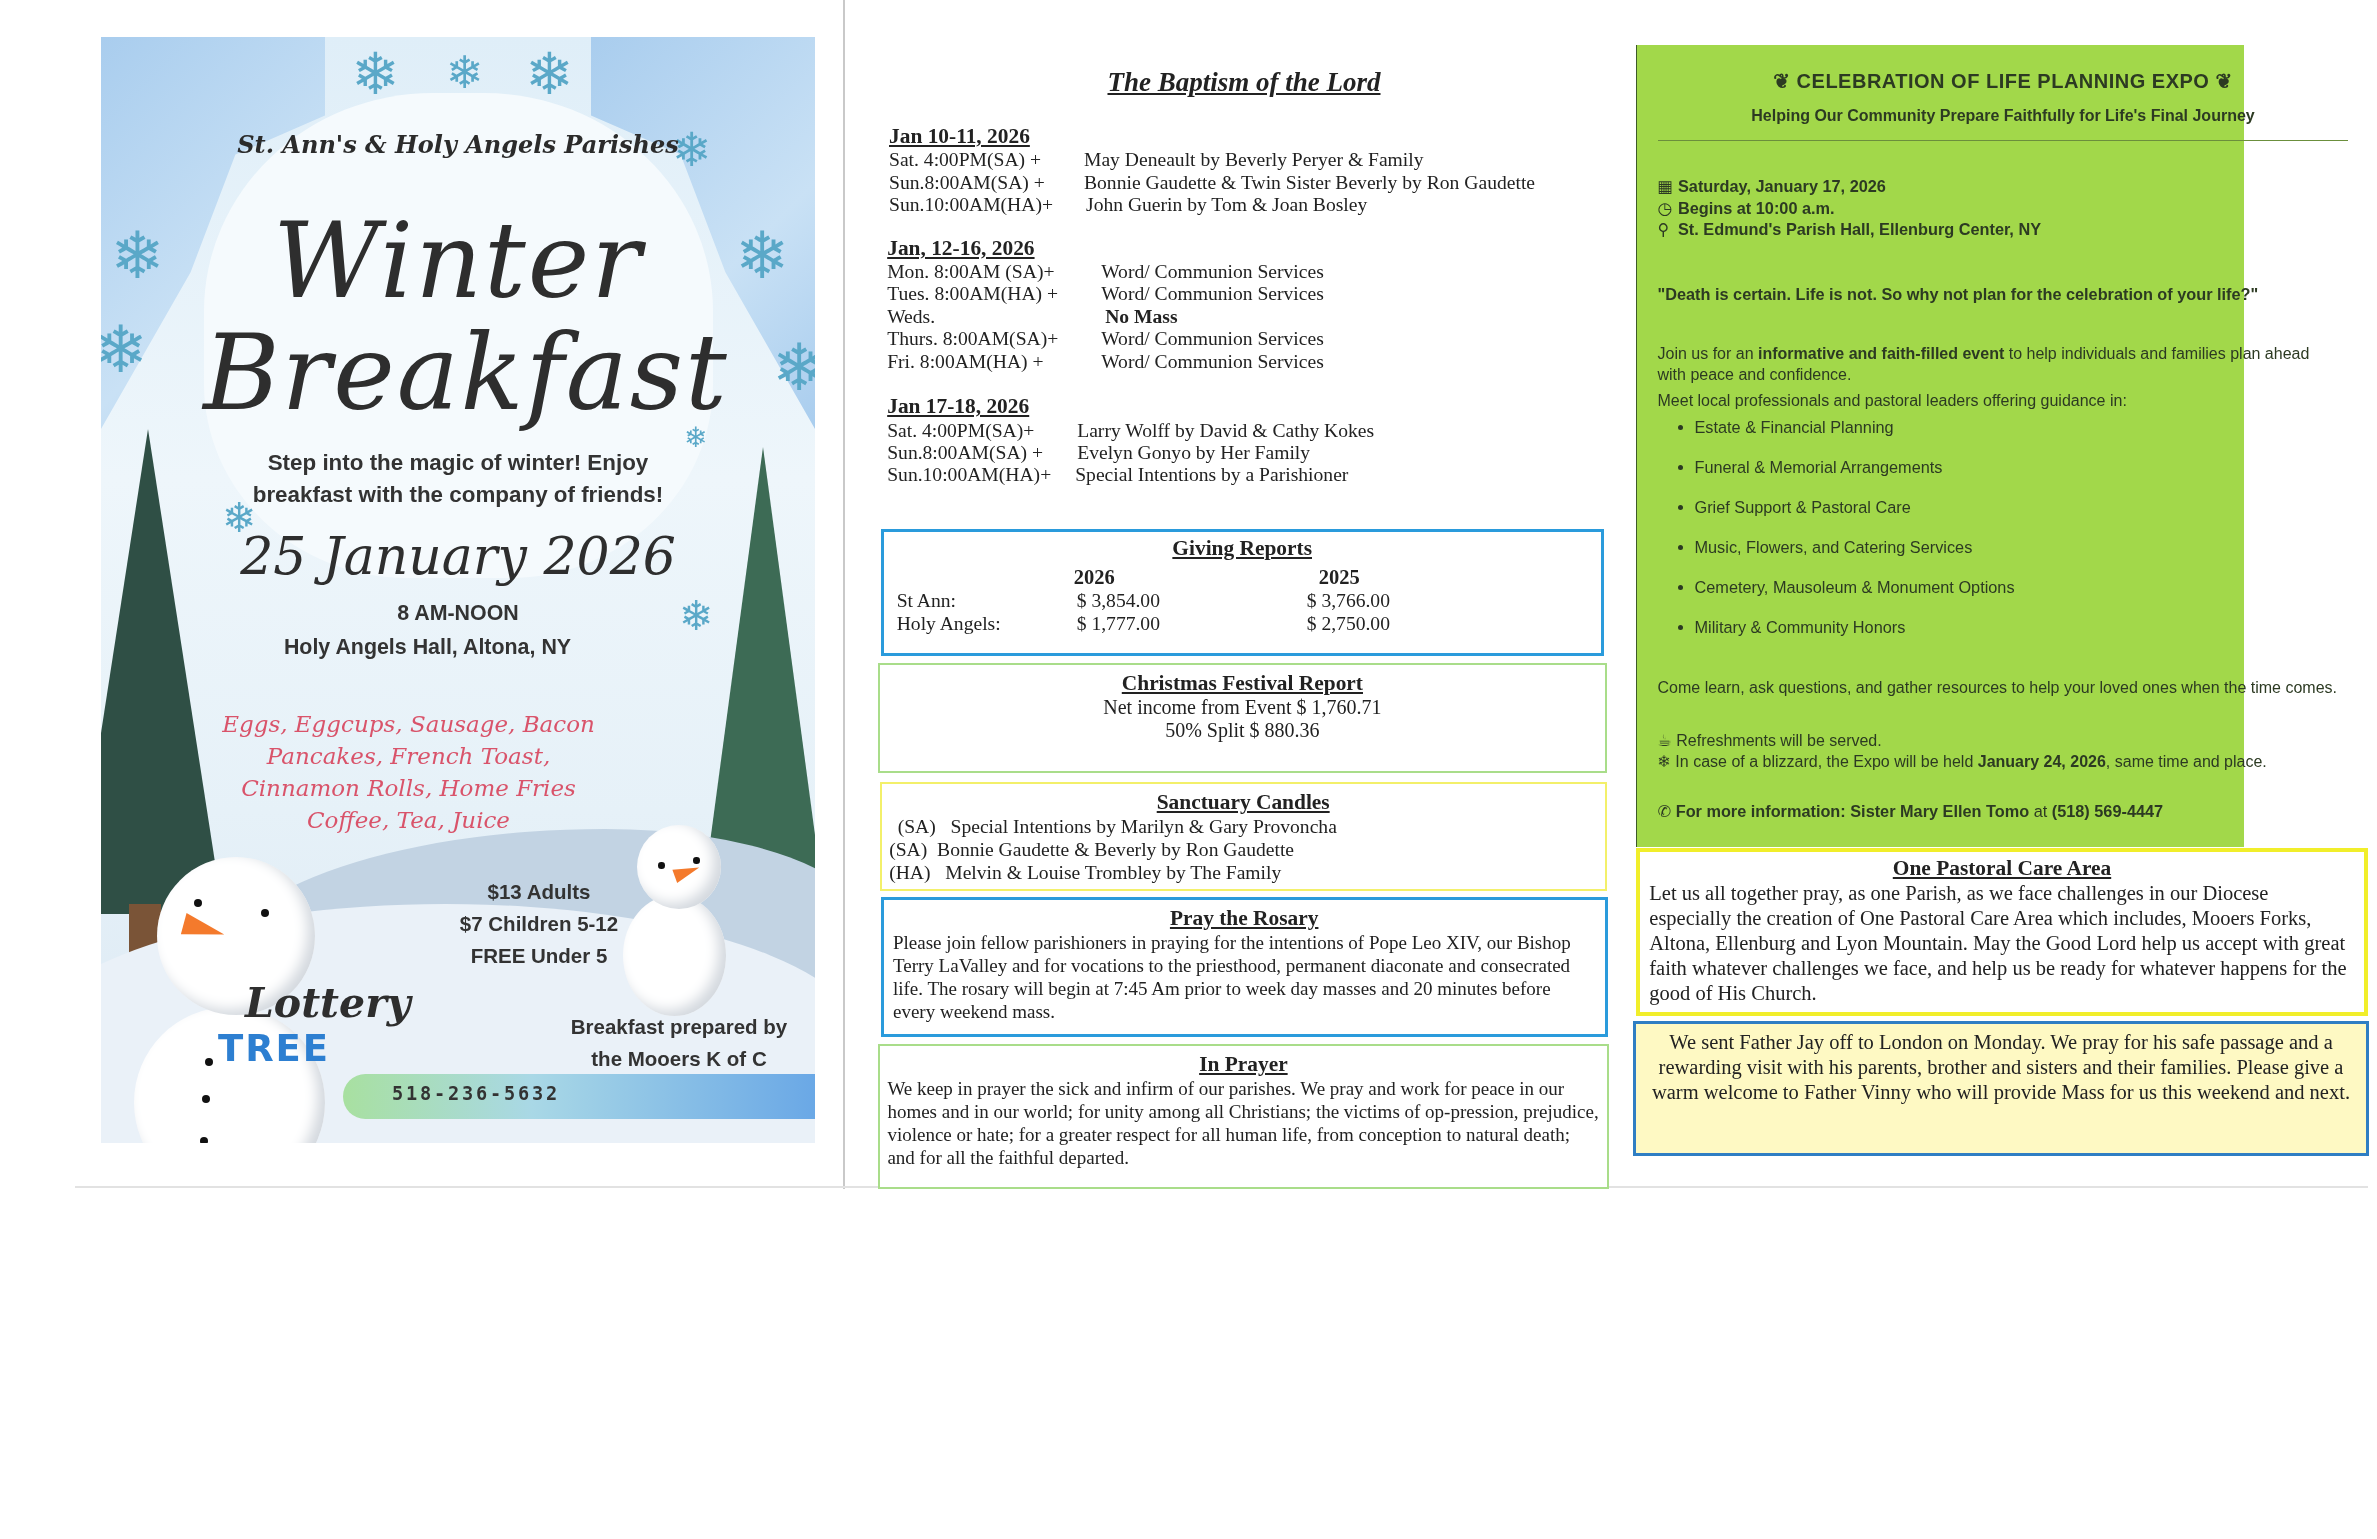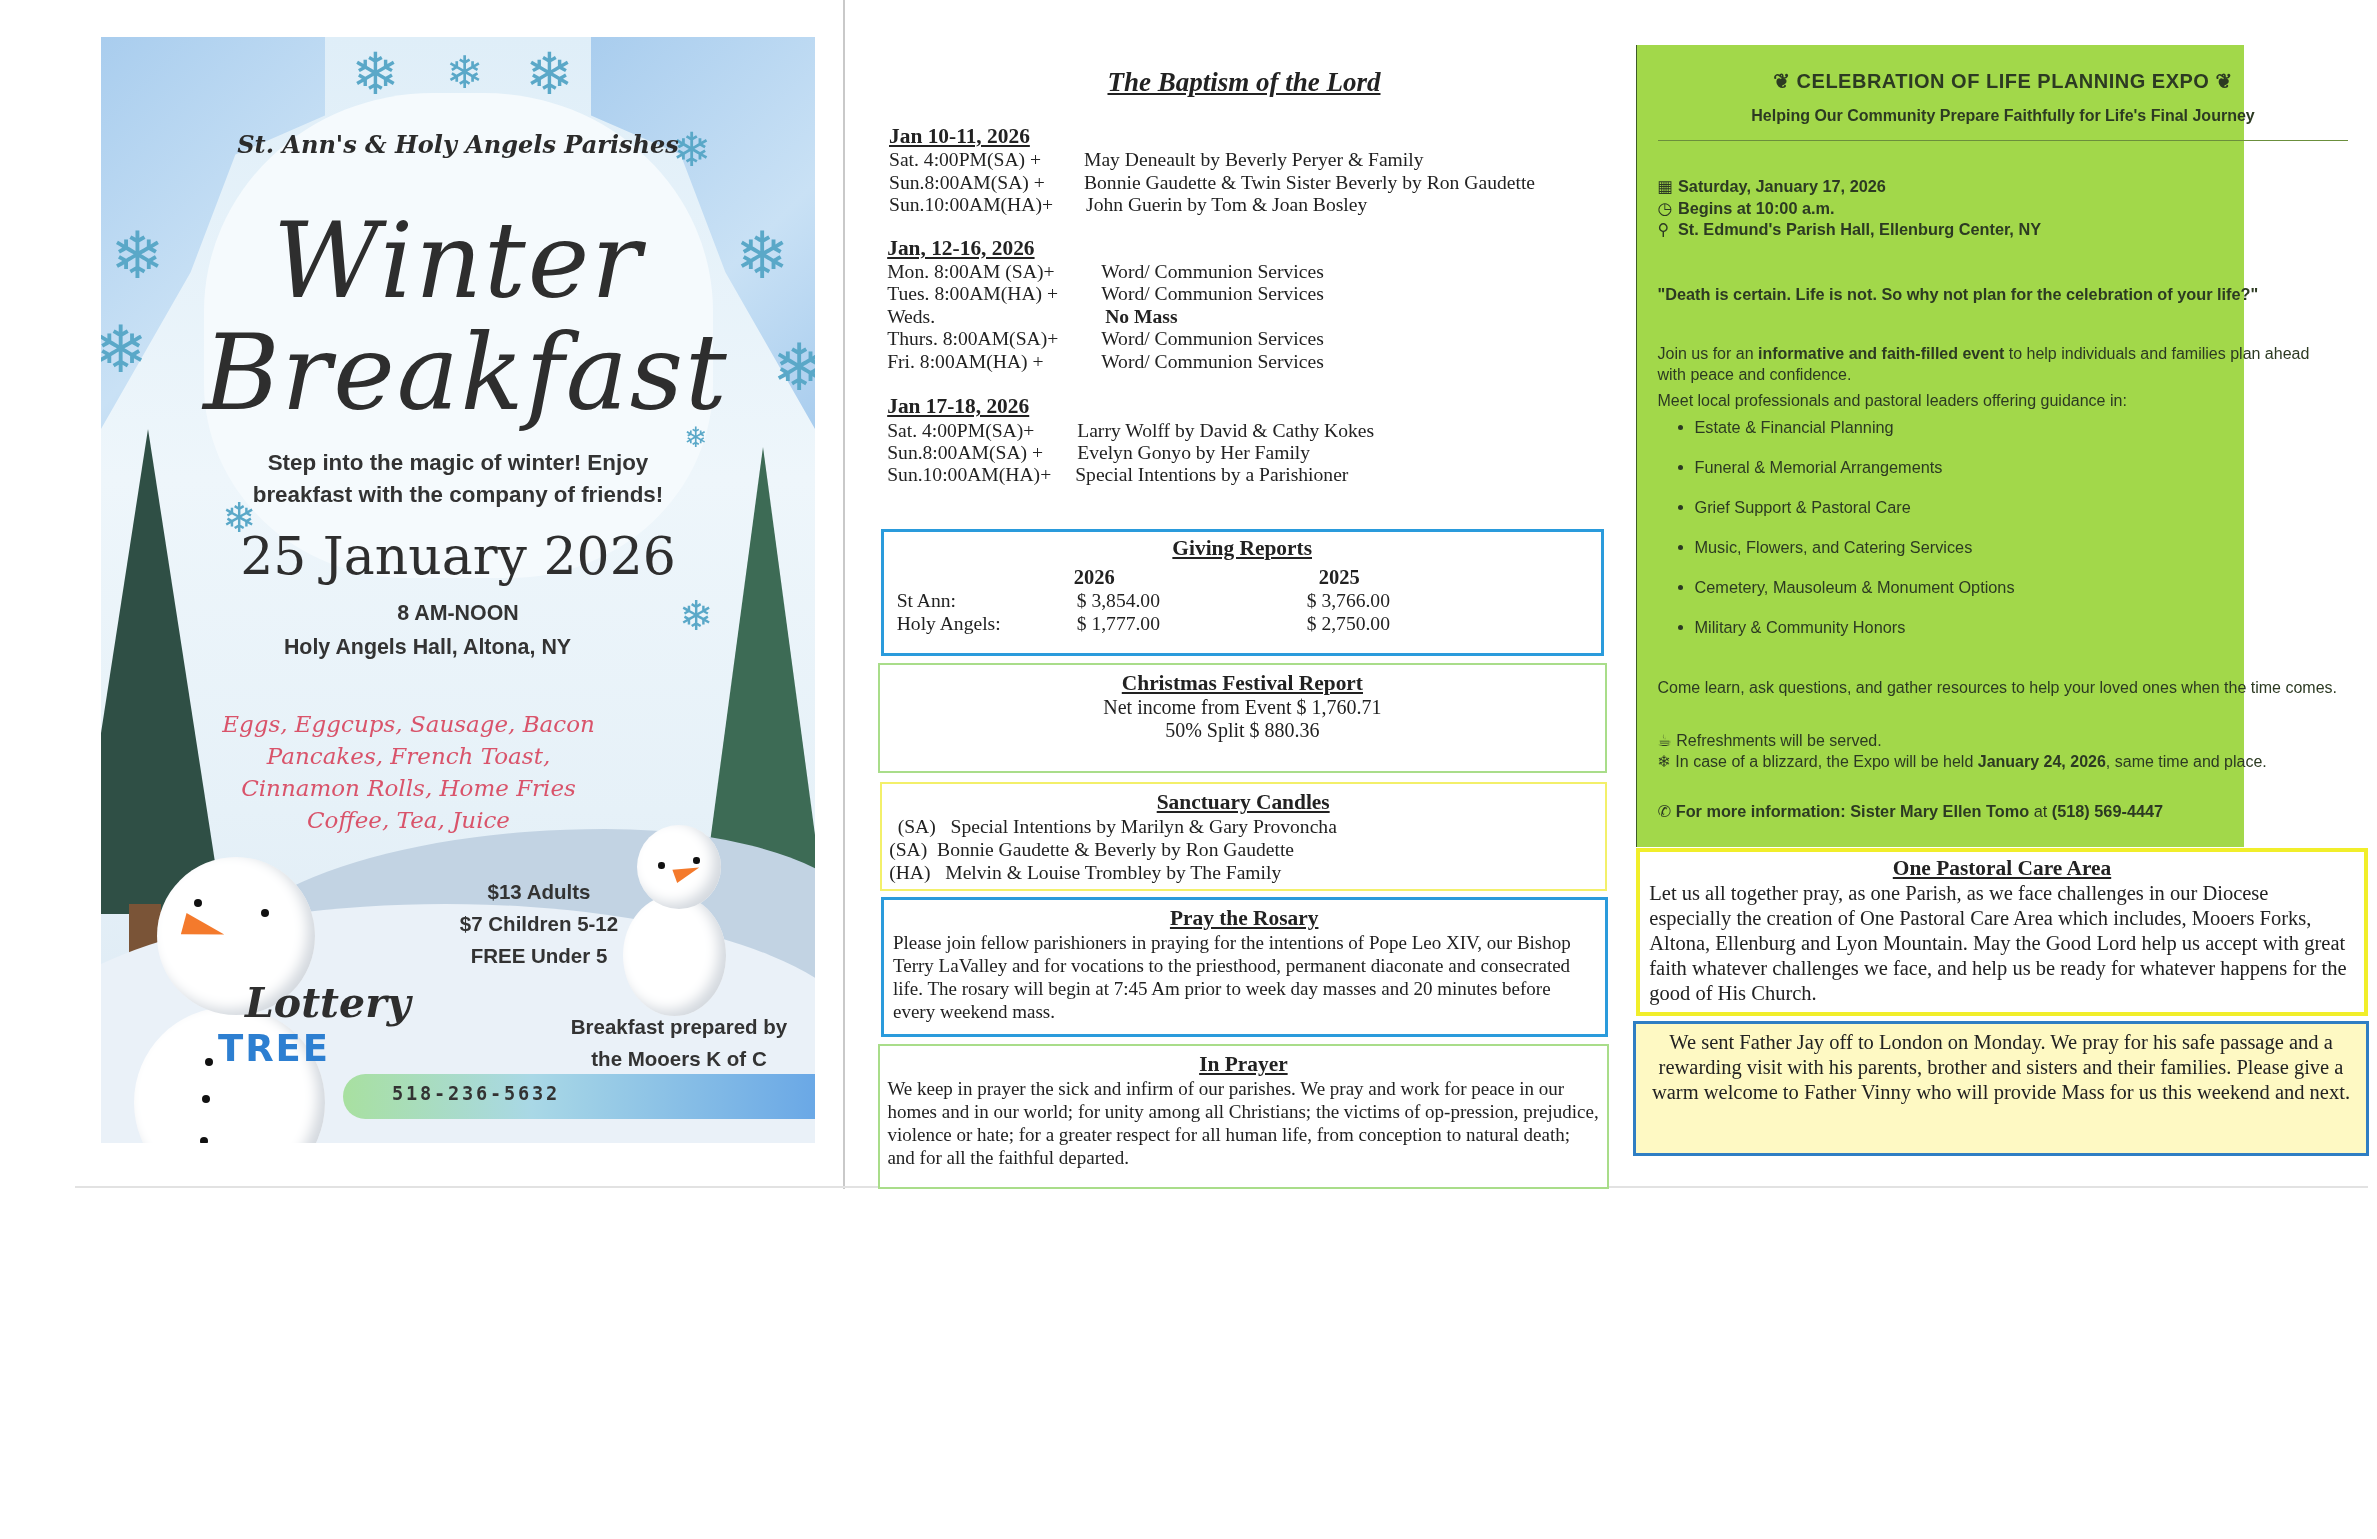--- a/index.html
+++ b/index.html
@@ -12,21 +12,21 @@
     background:linear-gradient(180deg,#dfeef8 0%,#eef6fb 40%,#e6f1f8 70%,#dbe8f3 100%); }
   .flyer .band { position:absolute; top:0; width:224px; height:392px; background:linear-gradient(135deg,#a9cdee 0%,#c9e1f5 60%,#a9cdee 100%); }
   .flyer .band.left { left:0; clip-path:polygon(0 0,100% 0,100% 20%,60% 30%,40% 60%,0 100%); }
   .flyer .band.right { right:0; clip-path:polygon(0 0,100% 0,100% 100%,60% 60%,40% 30%,0 20%); }
   .flyer .cloud { position:absolute; left:103px; top:56px; width:509px; height:485px; background:#f5fafd; border-radius:45% 45% 40% 40%; }
   .snow { position:absolute; color:#5aa8c8; font-family:"DejaVu Sans", sans-serif; line-height:1; }
   .flyer .parishes { position:absolute; left:0; width:714px; top:93px; text-align:center; font-family:"DejaVu Serif", serif; font-style:italic; font-weight:bold; font-size:24px; color:#2b2b2b; }
   .flyer .title1 { position:absolute; left:0; width:714px; top:163px; text-align:center; font-family:"DejaVu Serif", serif; font-style:italic; font-size:104px; color:#2e2e2e; letter-spacing:1.9px; }
   .flyer .title2 { position:absolute; left:0; width:714px; top:275px; text-align:center; font-family:"DejaVu Serif", serif; font-style:italic; font-size:104px; color:#2e2e2e; letter-spacing:1.9px;padding-left:8px; }
   .flyer .tagline { position:absolute; left:0; width:714px; top:410px; text-align:center; font-family:"Liberation Sans", sans-serif; font-weight:bold; font-size:22.4px; line-height:32px; color:#333; }
-  .flyer .date { position:absolute; left:0; width:714px; top:489px; text-align:center; font-family:"DejaVu Serif", serif; font-size:52px; color:#2e2e2e; }
+  .flyer .date { position:absolute; left:0; width:714px; top:489px; text-align:center; font-family:"DejaVu Serif", serif; font-style:italic; font-size:52px; color:#2e2e2e; }
   .flyer .time { position:absolute; left:0; width:714px; top:564px; text-align:center; font-family:"Liberation Sans", sans-serif; font-weight:bold; font-size:21.4px; color:#333; }
   .flyer .venue { position:absolute; left:0; width:653px; top:598px; text-align:center; font-family:"Liberation Sans", sans-serif; font-weight:bold; font-size:21.4px; color:#333; }
   .flyer .menu { position:absolute; left:84px; width:447px; top:671px; text-align:center; font-family:"DejaVu Serif", serif; font-style:italic; font-size:23px; line-height:32px; color:#d9536a; }
   .flyer .hill1 { position:absolute; left:112px; top:792px; width:653px; height:242px; background:#c2d3e3; border-radius:60% 40% 0 0; }
   .flyer .hill2 { position:absolute; left:-75px; top:867px; width:839px; height:280px; background:#eaf1f8; border-radius:55% 55% 0 0; }
   .flyer .tree { position:absolute; width:0; height:0; border-left:75px solid transparent; border-right:75px solid transparent; border-bottom:485px solid #2f4f45; }
   .flyer .tree.left { left:-28px; top:392px; }
   .flyer .tree.right { left:597px; top:410px; border-bottom-color:#3d6b55; border-left-width:65px; border-right-width:65px; }
   .flyer .trunk { position:absolute; background:#7a5437; }
   .snowman .ball { position:absolute; background:#ffffff; border-radius:50%; box-shadow:inset -7.5px -5.6px 13px #d3d8de; }

